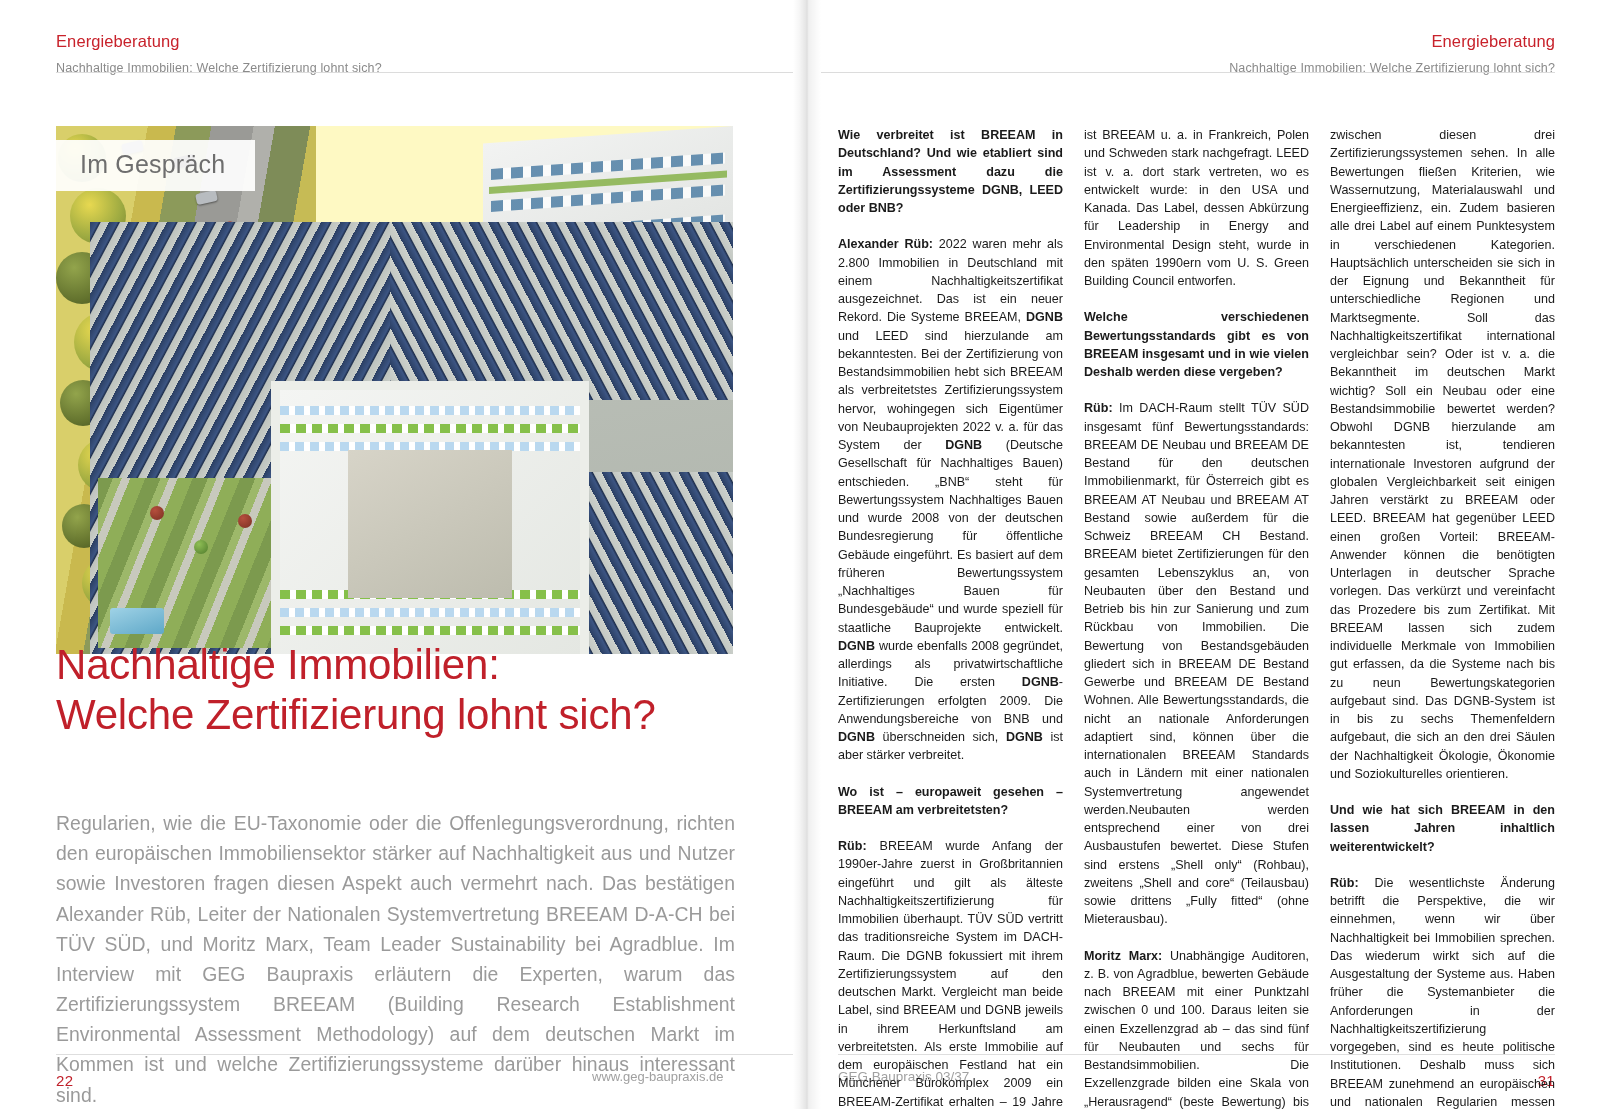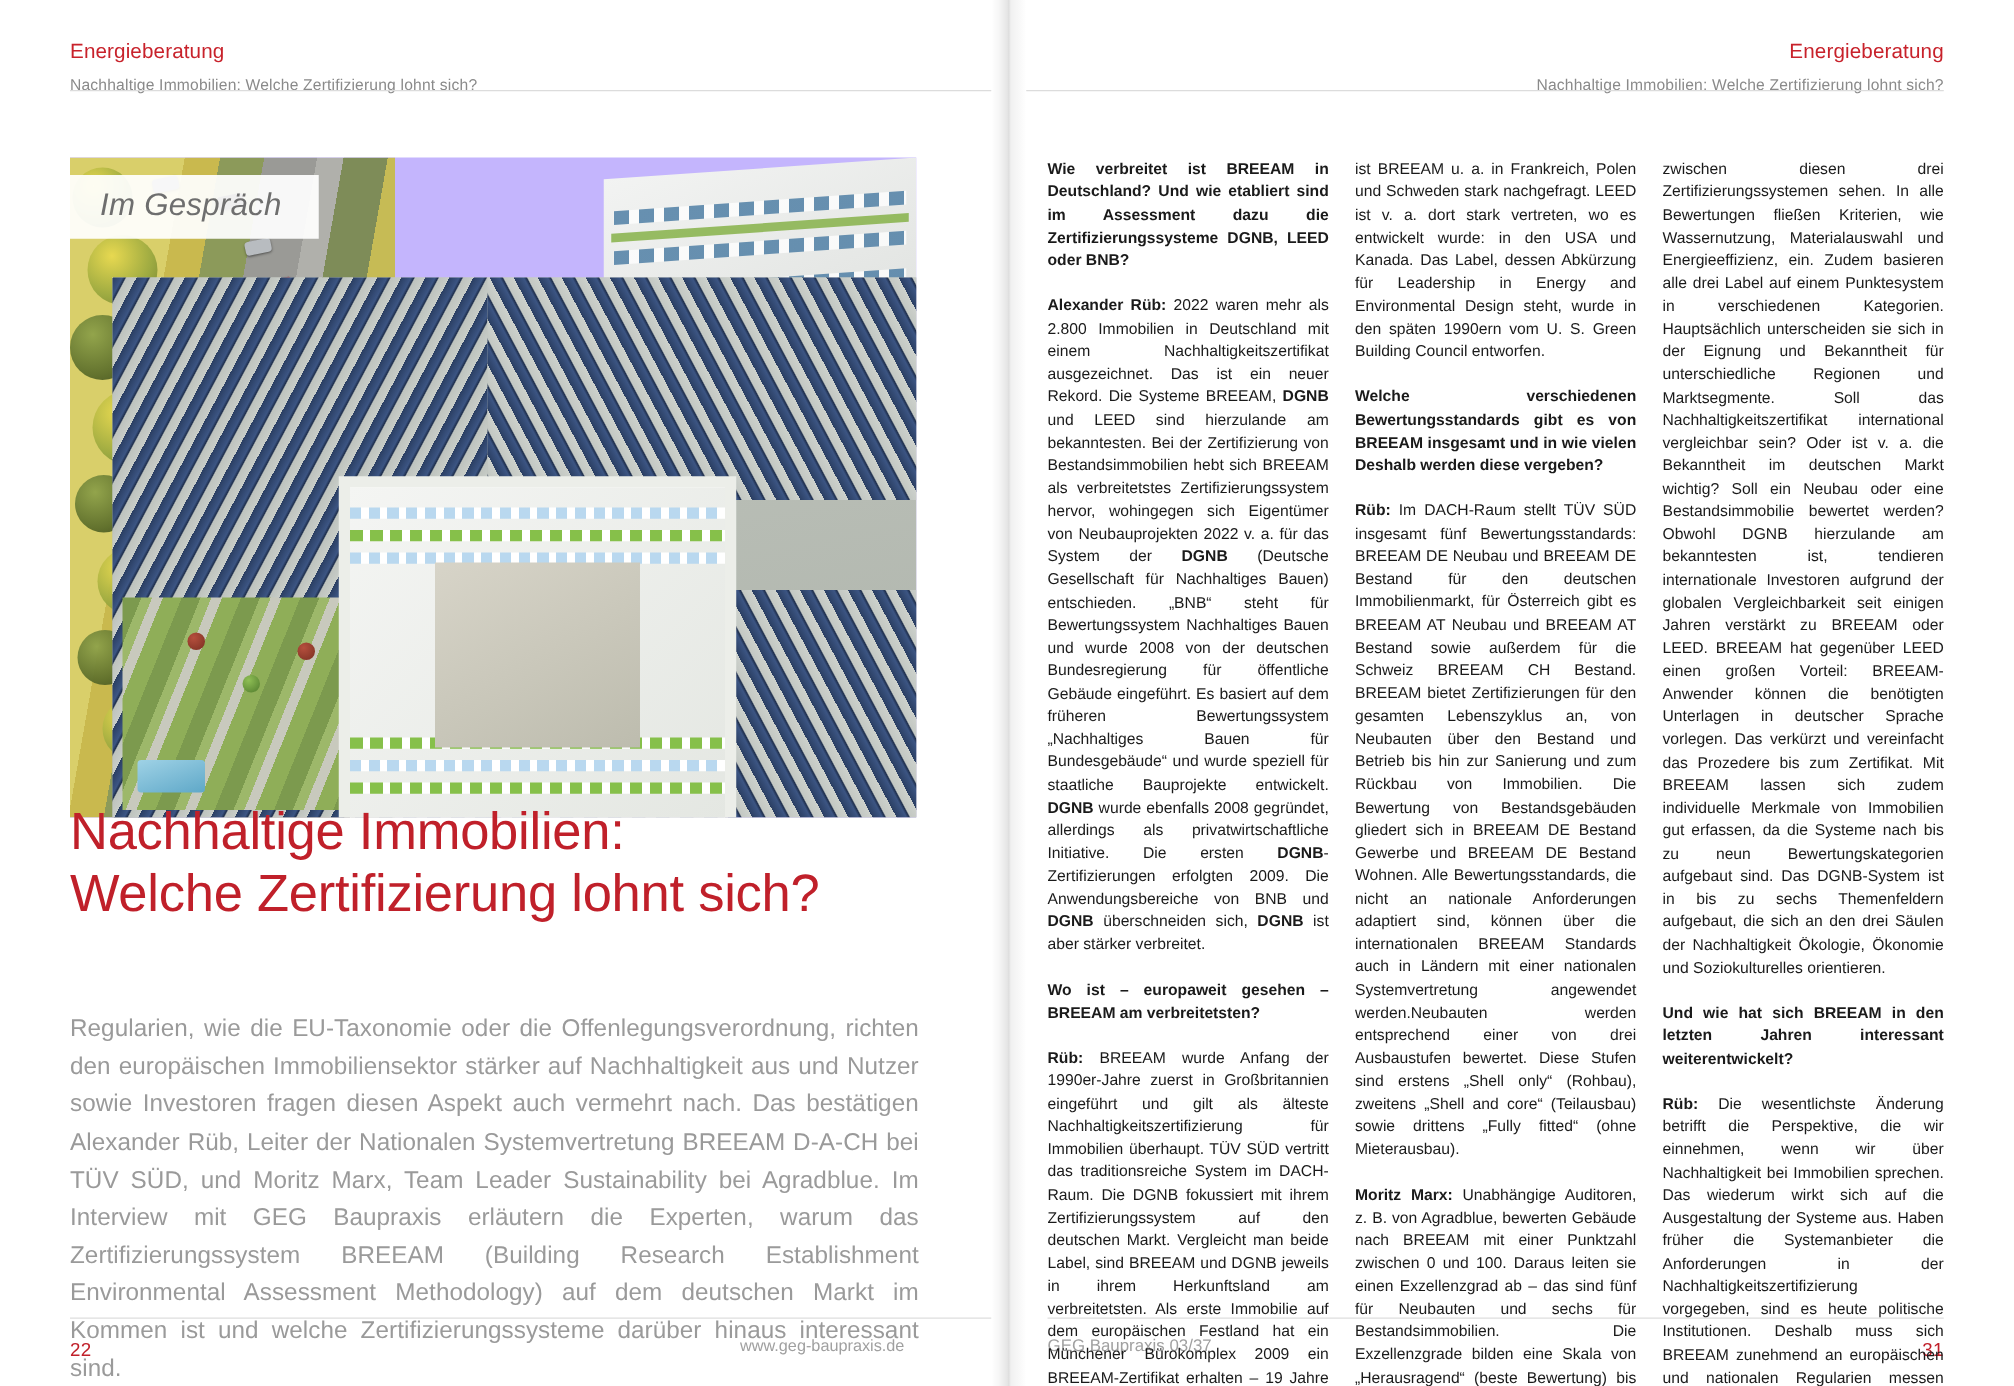--- a/index.html
+++ b/index.html
@@ -44,21 +44,21 @@
 
   .rule-bot {
     position: absolute; bottom: 54px; height: 1px; background: #dedede;
   }
   .rule-bot.left  { left: 56px;  width: 737px; }
   .rule-bot.right { left: 838px; width: 717px; }
 
   
   .hero {
     position: absolute; left: 56px; top: 126px; width: 677px; height: 528px;
-    overflow: hidden; background: #c4b5fd; font-style: italic;
+    overflow: hidden; background: #fef9c3;
   }
   .hero-img { position: absolute; inset: 0; }
 
   
   .st-road {
     position: absolute; left: 0; top: 0; width: 260px; height: 528px;
     background:
       linear-gradient(100deg, #d9cf6a 0 26%, #c9b94e 26% 34%, #8c9a5a 34% 44%,
                       #9a9a96 44% 56%, #b0b0ab 56% 62%, #7e8c58 62% 72%,
                       #c6bb55 72% 86%, #a7a063 86% 100%);
@@ -321,20 +321,20 @@
         <p class="a"><b>Rüb:</b> BREEAM wurde Anfang der 1990er-Jahre zuerst in Großbritannien eingeführt und gilt als älteste Nachhaltigkeitszertifizierung für Immobilien überhaupt. TÜV SÜD vertritt das traditionsreiche System im DACH-Raum. Die DGNB fokussiert mit ihrem Zertifizierungssystem auf den deutschen Markt. Vergleicht man beide Label, sind BREEAM und DGNB jeweils in ihrem Herkunftsland am verbreitetsten. Als erste Immobilie auf dem europäischen Festland hat ein Münchener Bürokomplex 2009 ein BREEAM-Zertifikat erhalten – 19 Jahre nach der Einführung des Systems in Großbritannien. Heute finden wir dieses in etwa 100 Ländern – das unterstreicht seine he-rausragende internationale Anerkennung. Seit der Einführung im Jahr 1990 wurden weltweit über 1.000.000 Gebäude BREEAM-zertifiziert, und mehr als 2,9 Millionen Projekte sind für eine Zertifizierung registriert. Neben der DACH-Region (Deutschland, Österreich und der Schweiz)</p>
       </div>
     <div class="col">
         <p class="cont">ist BREEAM u. a. in Frankreich, Polen und Schweden stark nachgefragt. LEED ist v. a. dort stark vertreten, wo es entwickelt wurde: in den USA und Kanada. Das Label, dessen Abkürzung für Leadership in Energy and Environmental Design steht, wurde in den späten 1990ern vom U. S. Green Building Council entworfen.</p>
         <p class="q">Welche verschiedenen Bewertungsstandards gibt es von BREEAM insgesamt und in wie vielen Deshalb werden diese vergeben?</p>
         <p class="a"><b>Rüb:</b> Im DACH-Raum stellt TÜV SÜD insgesamt fünf Bewertungsstandards: BREEAM DE Neubau und BREEAM DE Bestand für den deutschen Immobilienmarkt, für Österreich gibt es BREEAM AT Neubau und BREEAM AT Bestand sowie außerdem für die Schweiz BREEAM CH Bestand. BREEAM bietet Zertifizierungen für den gesamten Lebenszyklus an, von Neubauten über den Bestand und Betrieb bis hin zur Sanierung und zum Rückbau von Immobilien. Die Bewertung von Bestandsgebäuden gliedert sich in BREEAM DE Bestand Gewerbe und BREEAM DE Bestand Wohnen. Alle Bewertungsstandards, die nicht an nationale Anforderungen adaptiert sind, können über die internationalen BREEAM Standards auch in Ländern mit einer nationalen Systemvertretung angewendet werden.Neubauten werden entsprechend einer von drei Ausbaustufen bewertet. Diese Stufen sind erstens „Shell only“ (Rohbau), zweitens „Shell and core“ (Teilausbau) sowie drittens „Fully fitted“ (ohne Mieterausbau).</p>
         <p class="a"><b>Moritz Marx:</b> Unabhängige Auditoren, z. B. von Agradblue, bewerten Gebäude nach BREEAM mit einer Punktzahl zwischen 0 und 100. Daraus leiten sie einen Exzellenzgrad ab – das sind fünf für Neubauten und sechs für Bestandsimmobilien. Die Exzellenzgrade bilden eine Skala von „Herausragend“ (beste Bewertung) bis „Ausreichend“ (niedrigste Bewertung), wobei der Grad „Ausreichend“ nur für Bestandsgebäude zur Verfügung steht.</p>
       </div>
     <div class="col">
         <p class="cont">zwischen diesen drei Zertifizierungssystemen sehen. In alle Bewertungen fließen Kriterien, wie Wassernutzung, Materialauswahl und Energieeffizienz, ein. Zudem basieren alle drei Label auf einem Punktesystem in verschiedenen Kategorien. Hauptsächlich unterscheiden sie sich in der Eignung und Bekanntheit für unterschiedliche Regionen und Marktsegmente. Soll das Nachhaltigkeitszertifikat international vergleichbar sein? Oder ist v. a. die Bekanntheit im deutschen Markt wichtig? Soll ein Neubau oder eine Bestandsimmobilie bewertet werden? Obwohl DGNB hierzulande am bekanntesten ist, tendieren internationale Investoren aufgrund der globalen Vergleichbarkeit seit einigen Jahren verstärkt zu BREEAM oder LEED. BREEAM hat gegenüber LEED einen großen Vorteil: BREEAM-Anwender können die benötigten Unterlagen in deutscher Sprache vorlegen. Das verkürzt und vereinfacht das Prozedere bis zum Zertifikat. Mit BREEAM lassen sich zudem individuelle Merkmale von Immobilien gut erfassen, da die Systeme nach bis zu neun Bewertungskategorien aufgebaut sind. Das DGNB-System ist in bis zu sechs Themenfeldern aufgebaut, die sich an den drei Säulen der Nachhaltigkeit Ökologie, Ökonomie und Soziokulturelles orientieren.</p>
-        <p class="q">Und wie hat sich BREEAM in den letzten Jahren interessant weiterentwickelt?</p>
+        <p class="q">Und wie hat sich BREEAM in den lassen Jahren inhaltlich weiterentwickelt?</p>
         <p class="a"><b>Rüb:</b> Die wesentlichste Änderung betrifft die Perspektive, die wir einnehmen, wenn wir über Nachhaltigkeit bei Immobilien sprechen. Das wiederum wirkt sich auf die Ausgestaltung der Systeme aus. Haben früher die Systemanbieter die Anforderungen in der Nachhaltigkeitszertifizierung vorgegeben, sind es heute politische Institutionen. Deshalb muss sich BREEAM zunehmend an europäischen und nationalen Regularien messen lassen. Die Anwender fragen vermehrt, ob dieses oder jenes Label die ESG-Anforderungen erfüllen kann. Diese Frage können wir für BREEAM bejahen. Das System wird regelmäßig adaptiert – so können regionale Anforderungen einfließen, insofern das praktikabel und sinnvoll ist. Das verraten Konsultationen mit den relevanten Interessengruppen. Die Adaptionen finden immer im Abgleich und Rückbezug auf die Core Technical Stan-</p>
       </div>
   </div>
 
   <div class="gutter"></div>
 
 </div>
 
 </body></html>

